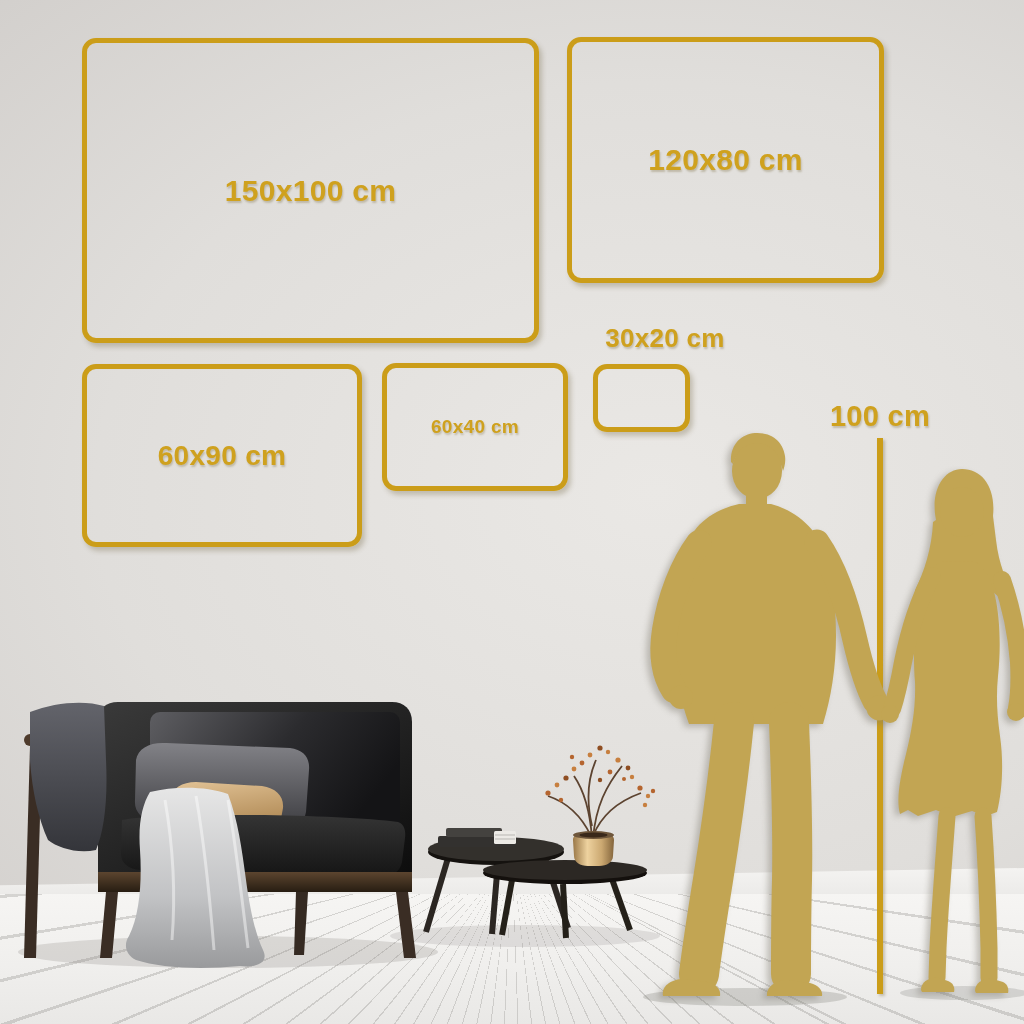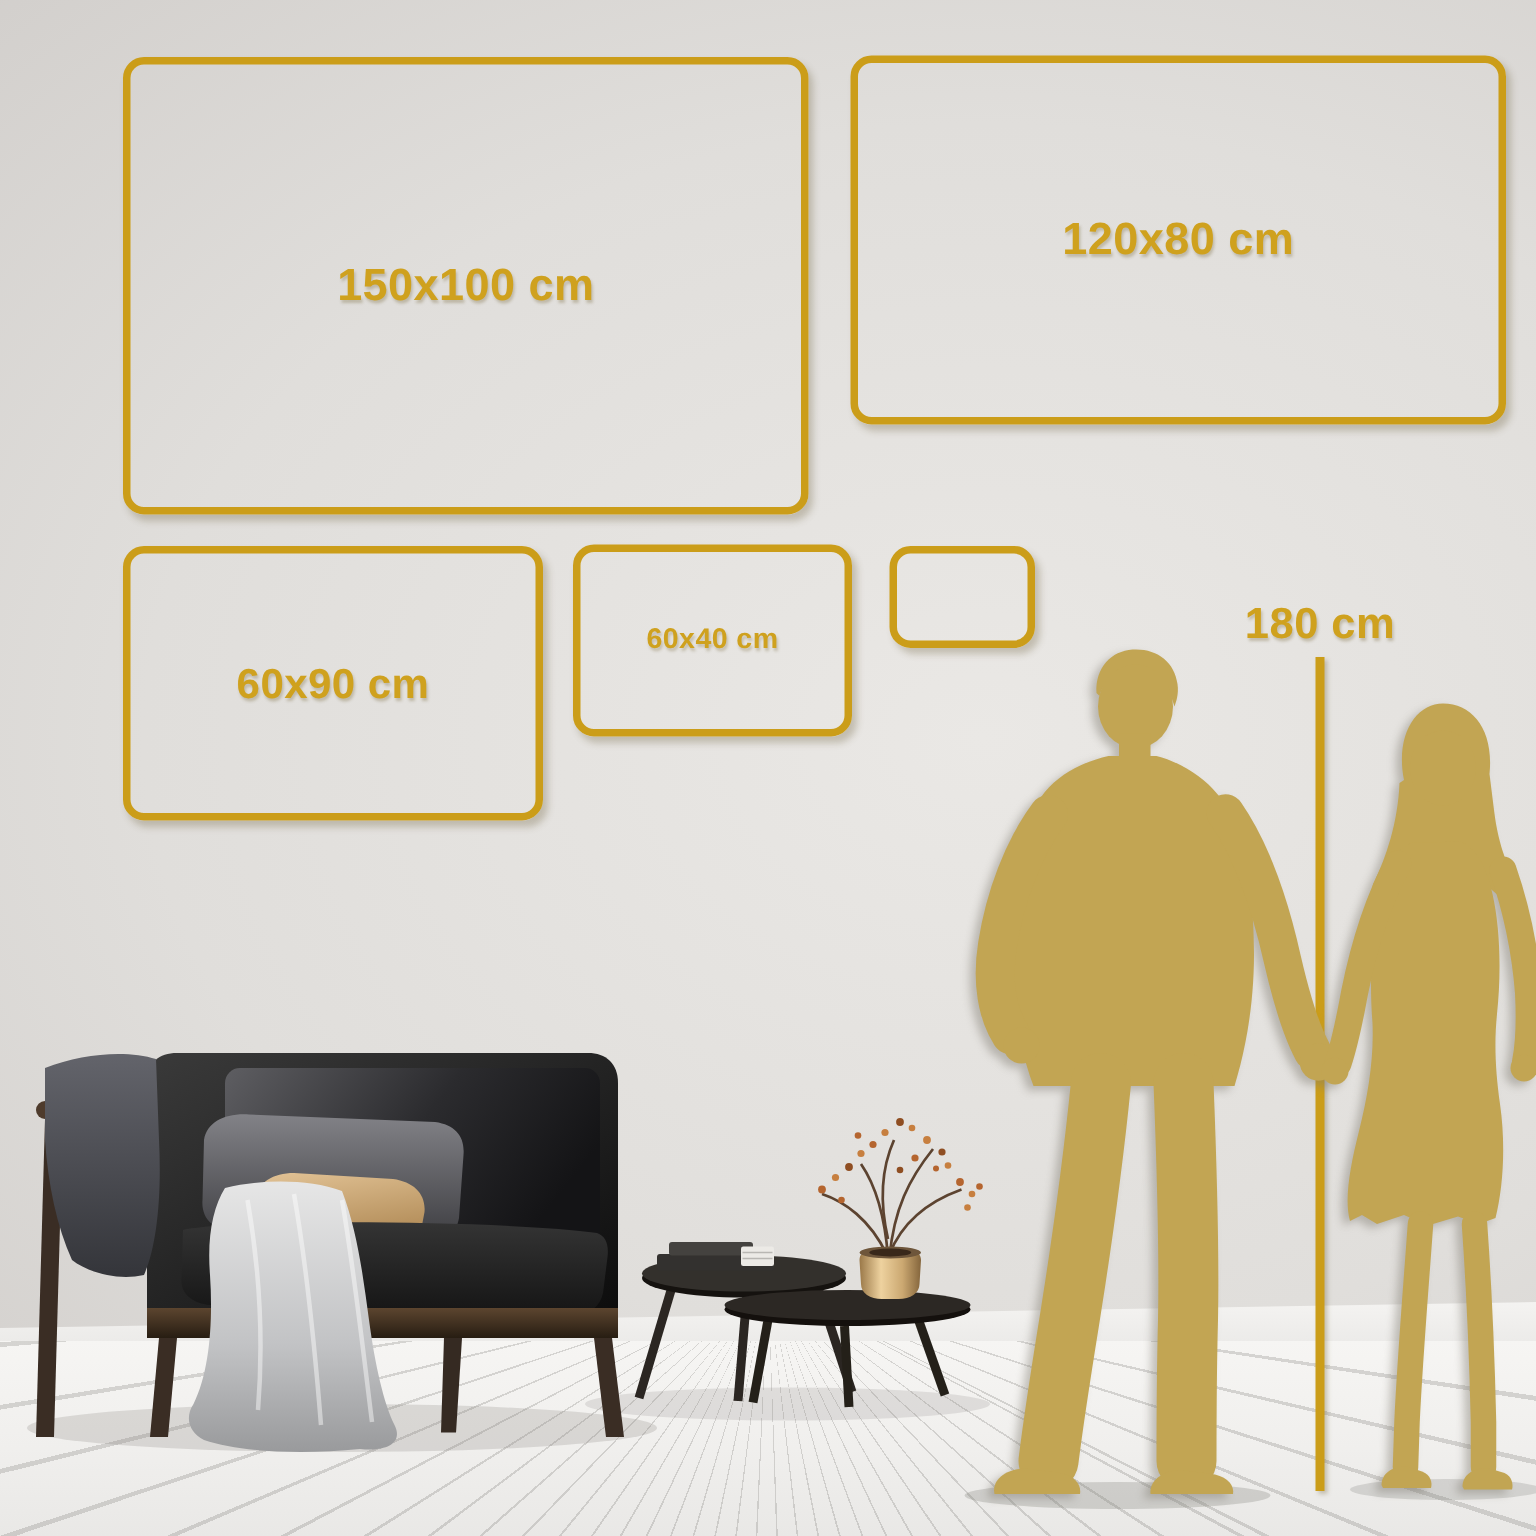--- a/index.html
+++ b/index.html
@@ -33,21 +33,21 @@
     border:5px solid var(--gold);border-radius:14px;
     box-shadow:3px 4px 5px rgba(105,92,55,.30);
     display:flex;align-items:center;justify-content:center;
   }
   .size-label{
     color:var(--gold-text);font-weight:800;letter-spacing:.3px;
     text-shadow:1px 2px 2px rgba(100,82,30,.28);white-space:nowrap;
   }
   .box-150{left:82px;top:38px;width:457px;height:305px;}
   .box-150 .size-label{font-size:30px;}
-  .box-120{left:567px;top:37px;width:437px;height:246px;}
+  .box-120{left:567px;top:37px;width:317px;height:246px;}
   .box-120 .size-label{font-size:30px;}
   .box-6090{left:82px;top:364px;width:280px;height:183px;}
   .box-6090 .size-label{font-size:28px;}
   .box-6040{left:382px;top:363px;width:186px;height:128px;}
   .box-6040 .size-label{font-size:19px;}
   .box-3020{left:593px;top:364px;width:97px;height:68px;}
   .label-3020{
     position:absolute;left:585px;top:322px;width:160px;height:32px;
     display:flex;align-items:center;justify-content:center;
     color:var(--gold-text);font-weight:800;font-size:26px;letter-spacing:.3px;
@@ -204,23 +204,24 @@
   </div>
   <div class="size-box box-120">
     <span class="size-label">120x80 cm</span>
   </div>
   <div class="size-box box-6090">
     <span class="size-label">60x90 cm</span>
   </div>
   <div class="size-box box-6040">
     <span class="size-label">60x40 cm</span>
   </div>
+  <div class="label-3020">30x20 cm</div>
   <div class="size-box box-3020"></div>
 
-  <div class="ruler-label">180 cm</div>
+  <div class="ruler-label">100 cm</div>
   <div class="ruler-line"></div>
 
   <svg class="couple-art" viewBox="0 0 1024 1024">
     <g>
       <path class="sil" d="M731,462 C730,445 741,434 755,433 C771,432 783,441 785,456 C786,463 784,468 783,471 C778,453 769,447 756,447 C744,448 736,453 733,464 Z"></path>
       <ellipse class="sil" cx="757" cy="471" rx="25" ry="28"></ellipse>
       <rect class="sil" x="746" y="489" width="21" height="18"></rect>
       <path class="sil" d="M739,504 C713,510 694,524 686,547 C677,572 673,606 674,642 C675,672 680,700 689,724 L823,724 C831,698 836,668 836,636 C836,602 832,570 823,548 C814,526 794,510 771,504 Z"></path>
       <path class="silstroke" stroke-width="26" d="M699,543 C682,566 670,598 665,630 C661,655 665,676 674,690"></path>
       <circle class="sil" cx="681" cy="697" r="12"></circle>

